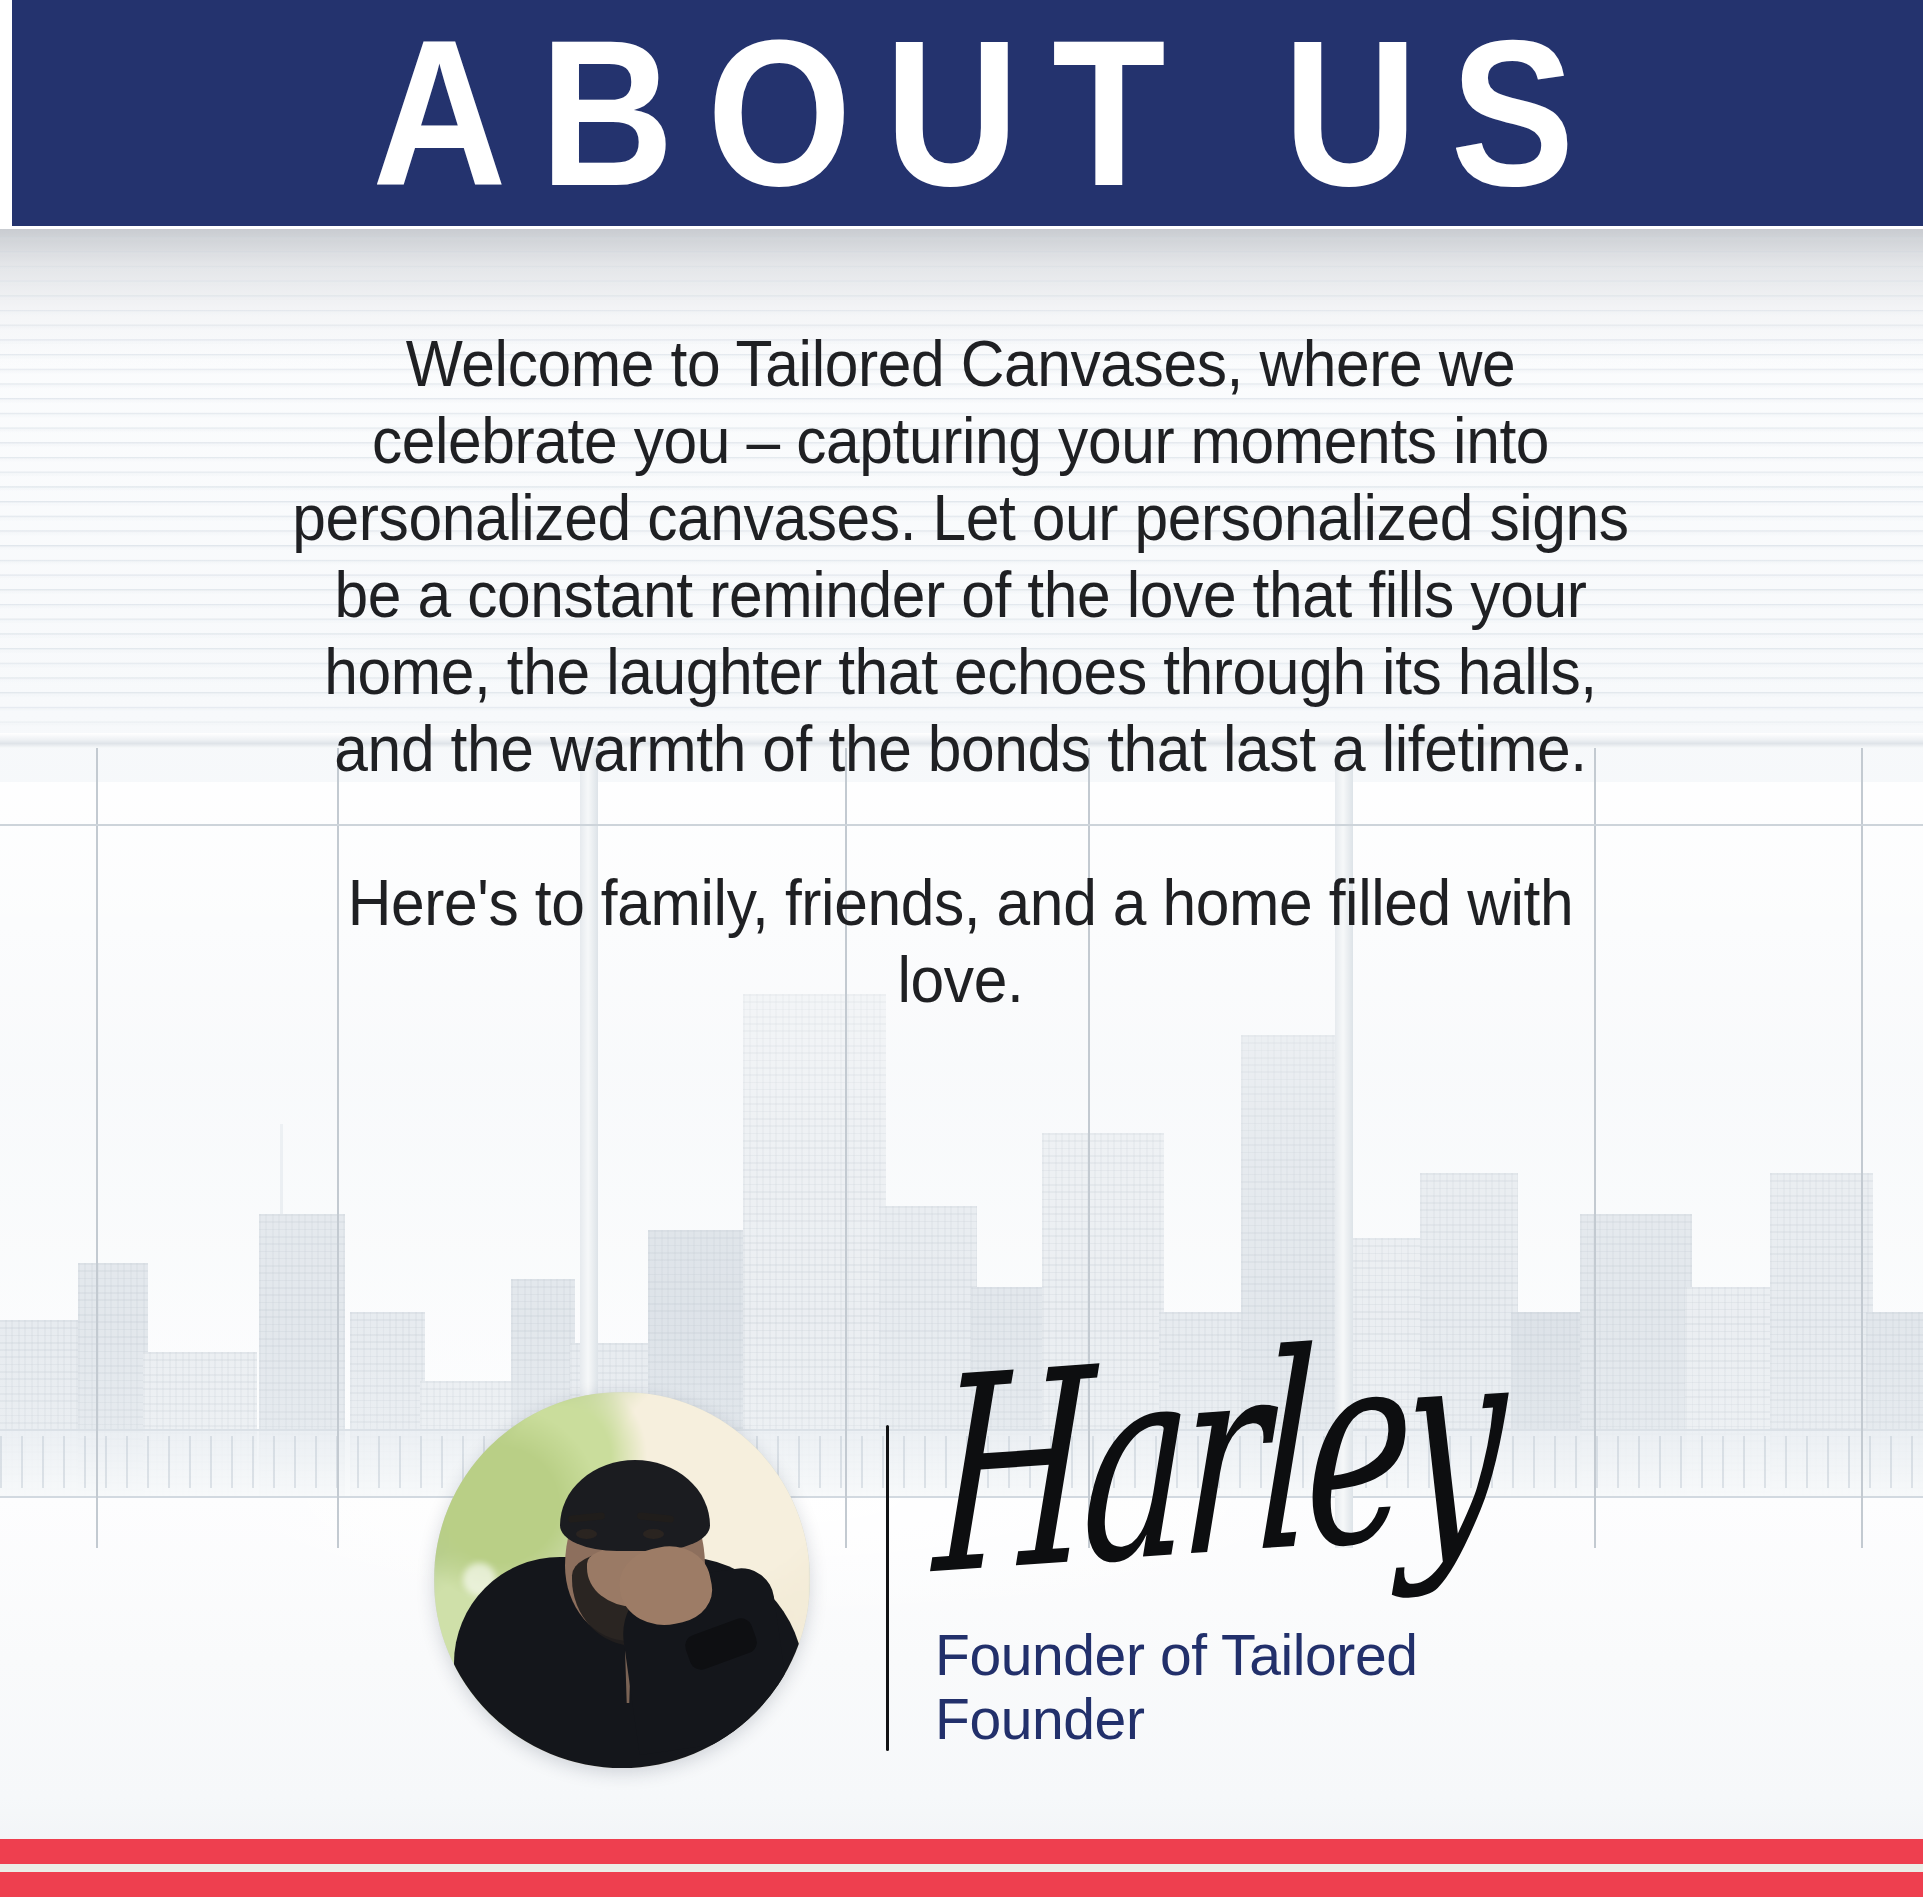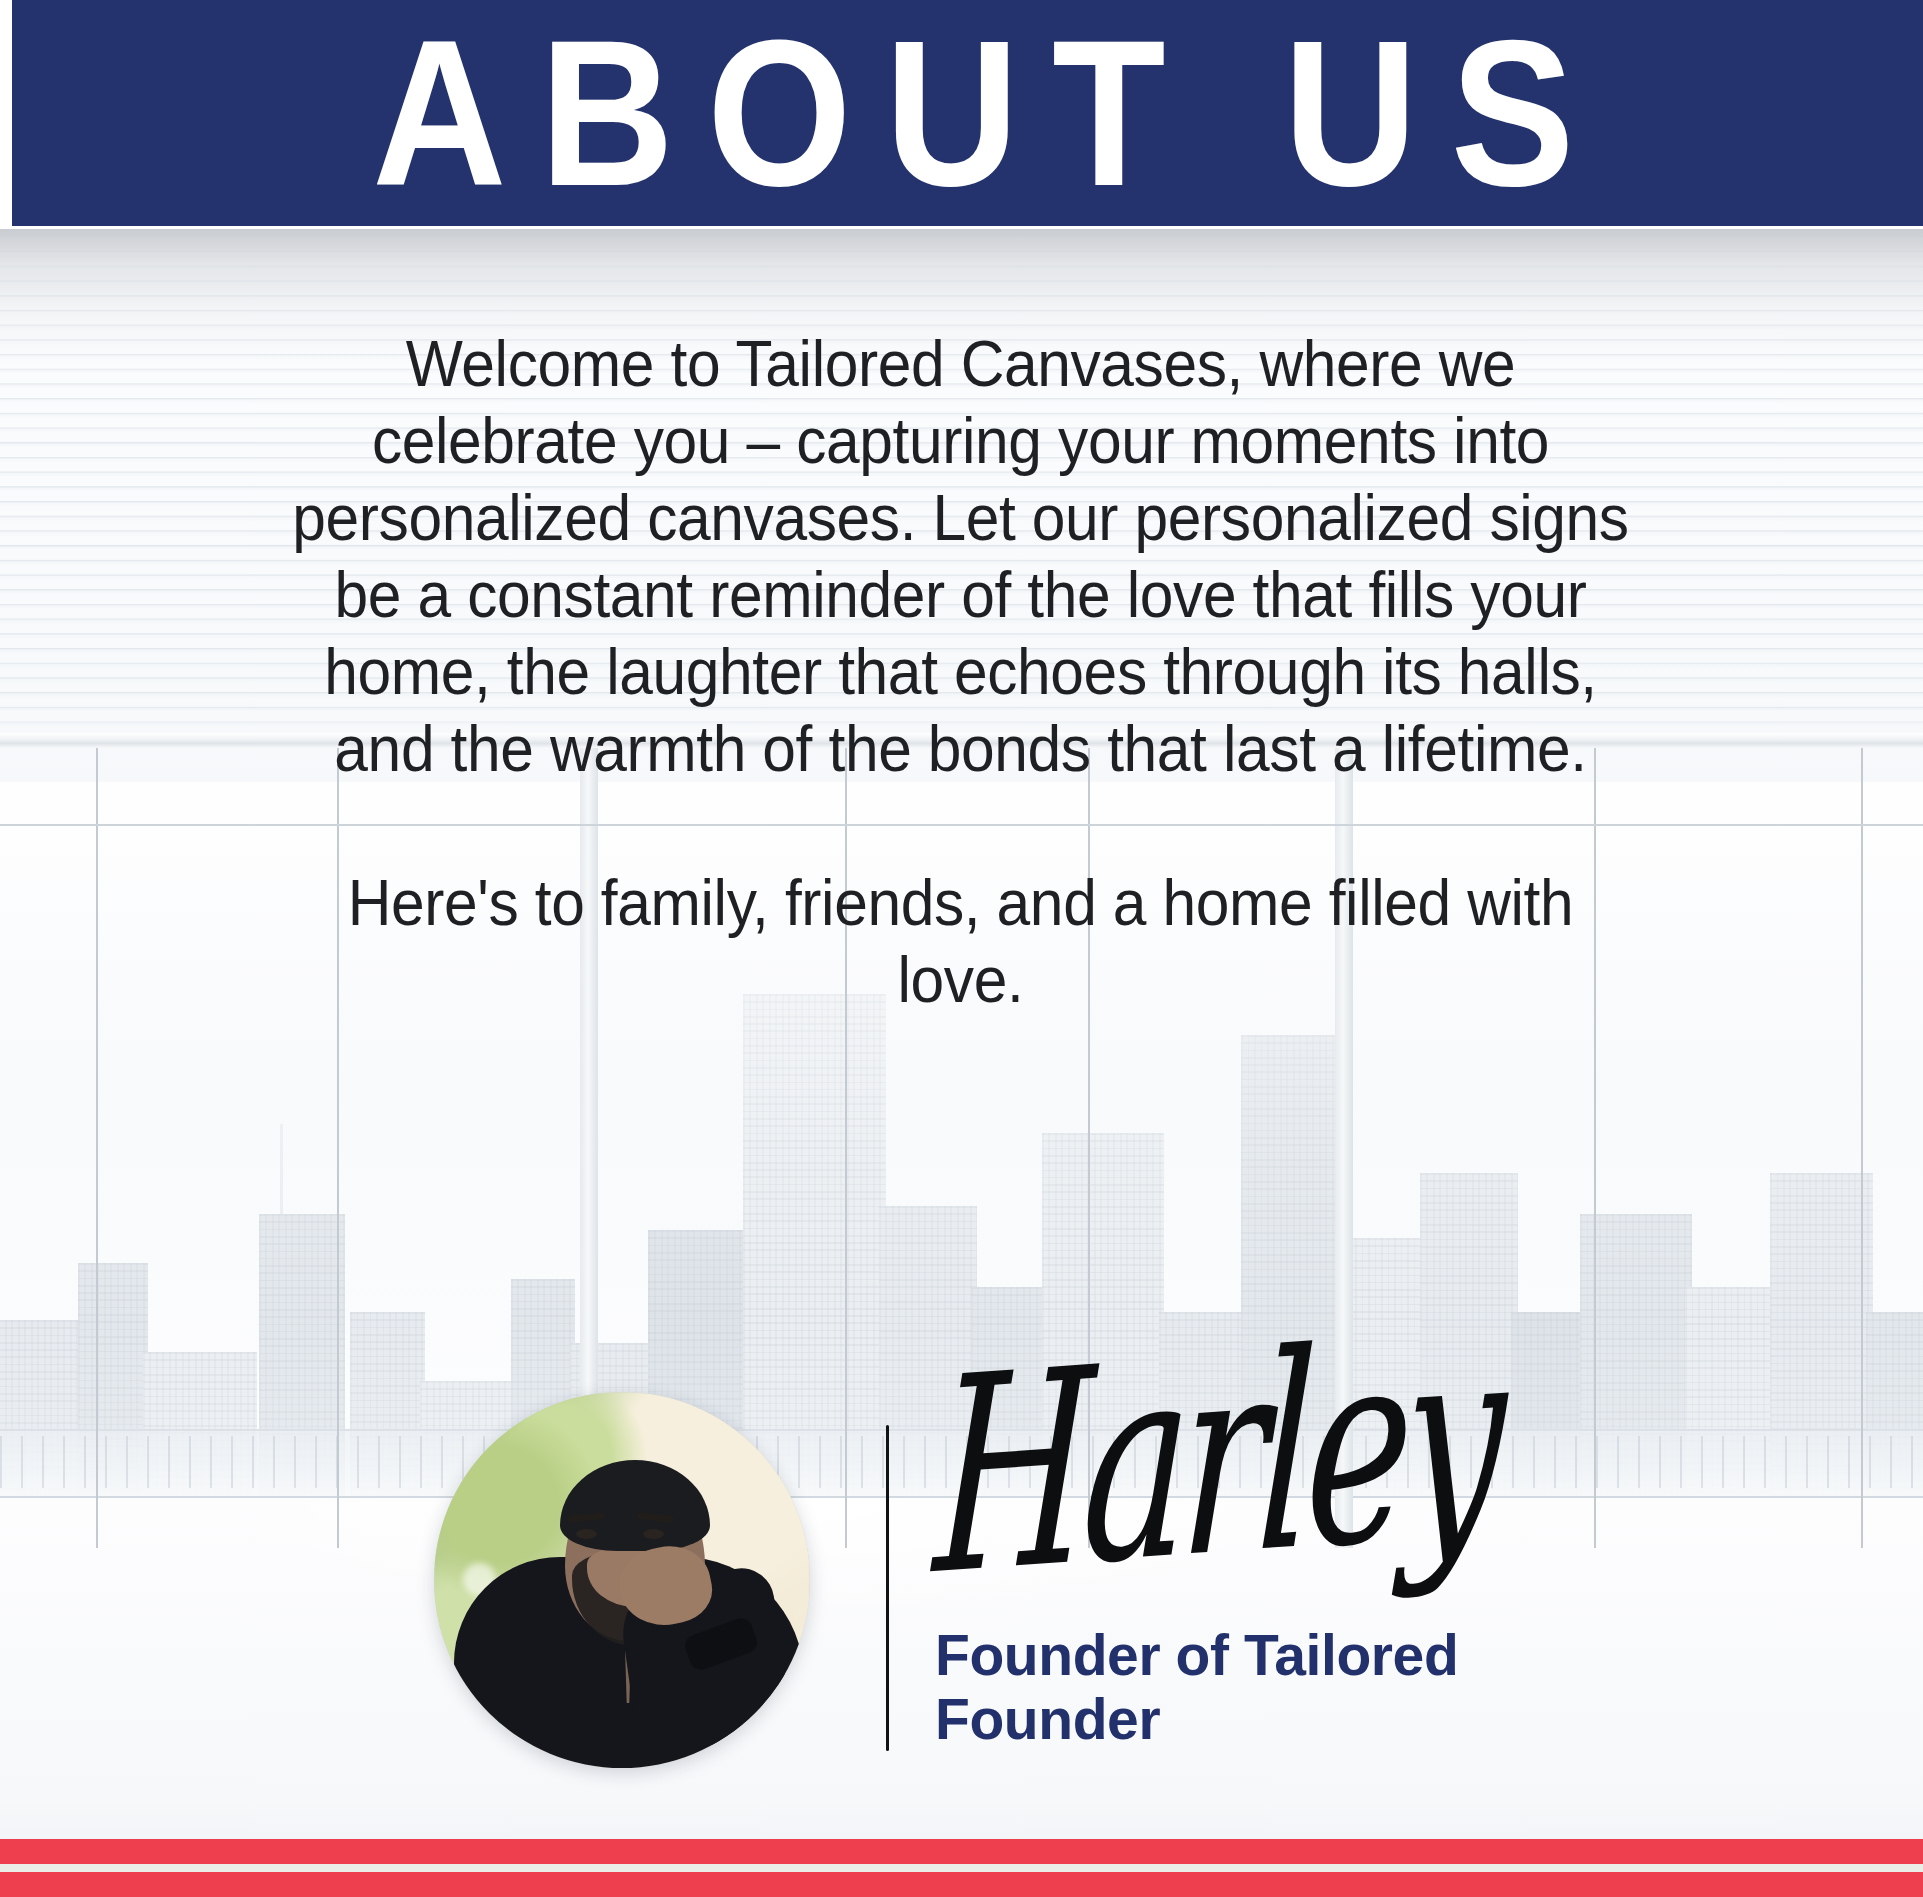--- a/index.html
+++ b/index.html
@@ -211,21 +211,21 @@
     color:#0d0e10;
     transform:rotate(-4deg) skewX(-6deg) scaleY(1.22) scaleX(0.82);
     transform-origin:left center;
     letter-spacing:-11.4px;
     white-space:nowrap;
   }
 
   .founder-role{
     position:absolute;left:935px;top:1623px;width:619px;
     font-family:"Liberation Sans",sans-serif;
-    font-weight:bold;
+    font-weight:normal;
     font-size:57px;
     line-height:64px;
     color:#22306B;
     letter-spacing:-0.4px;
   }
 
   
   .stripe{position:absolute;left:0;width:1923px;}
   .stripe-top{top:1839px;height:25px;background:#EE3F4F;}
   .stripe-gap{top:1864px;height:8.1px;background:#EBEDE7;}

